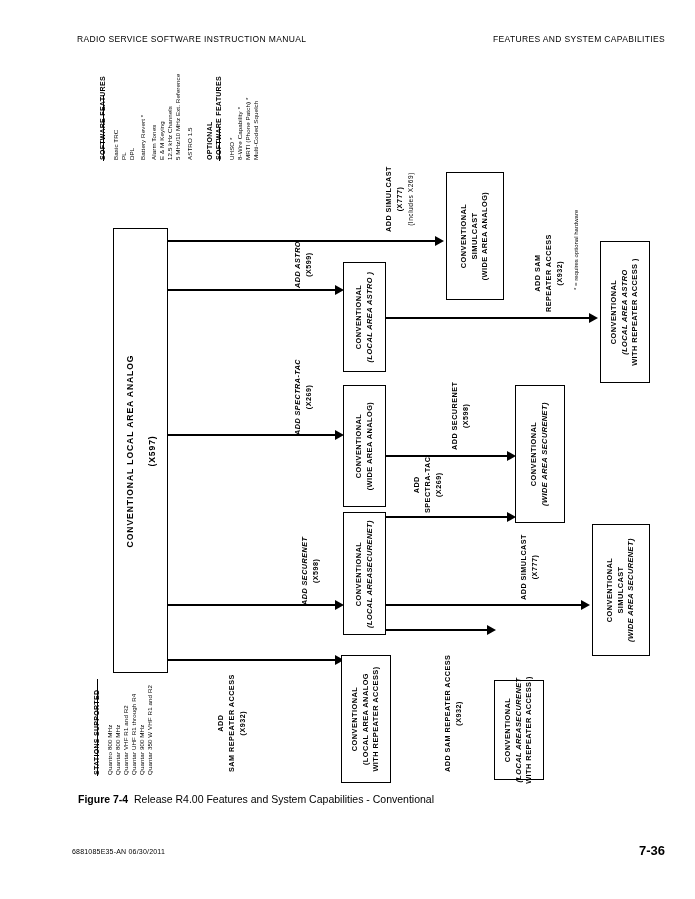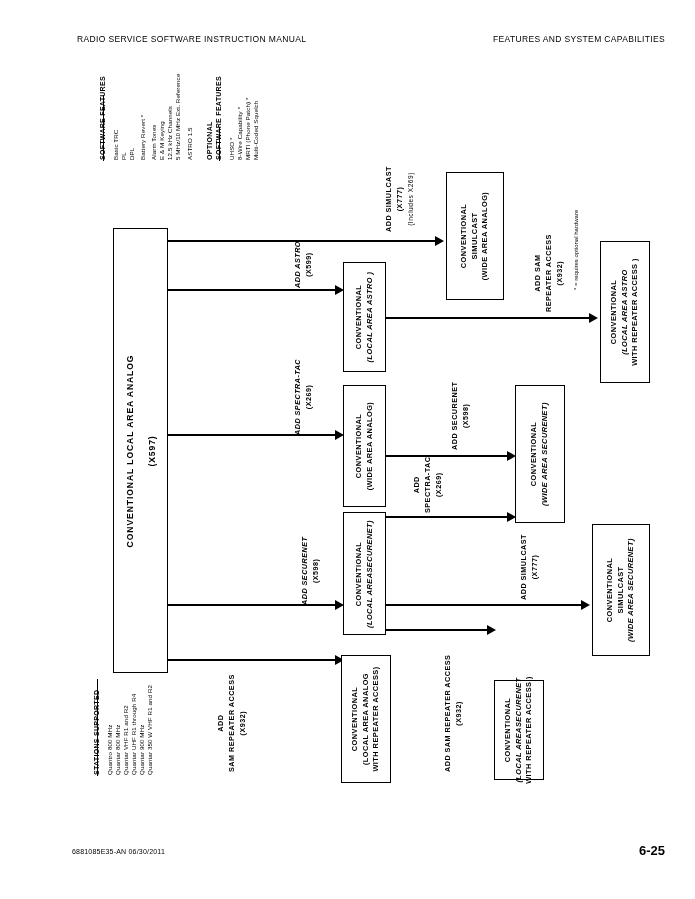--- a/index.html
+++ b/index.html
@@ -254,17 +254,20 @@
   </div>
 
   <div class="box" style="left:341px;top:655px;width:50px;height:128px;">
     <div class="lbl">
       <span>CONVENTIONAL</span><br>
       <span>(LOCAL AREA ANALOG</span><br>
       <span>WITH REPEATER ACCESS)</span>
     </div>
   </div>
 
+  <div class="caption">
+    <b>Figure 7-4</b>&nbsp;&nbsp;<span>Release R4.00 Features and System Capabilities - Conventional</span>
+  </div>
 
   <div class="ftr-left">6881085E35-AN   06/30/2011</div>
-  <div class="ftr-right">6-25</div>
+  <div class="ftr-right">7-36</div>
 
 </div>
 
 </body></html>

